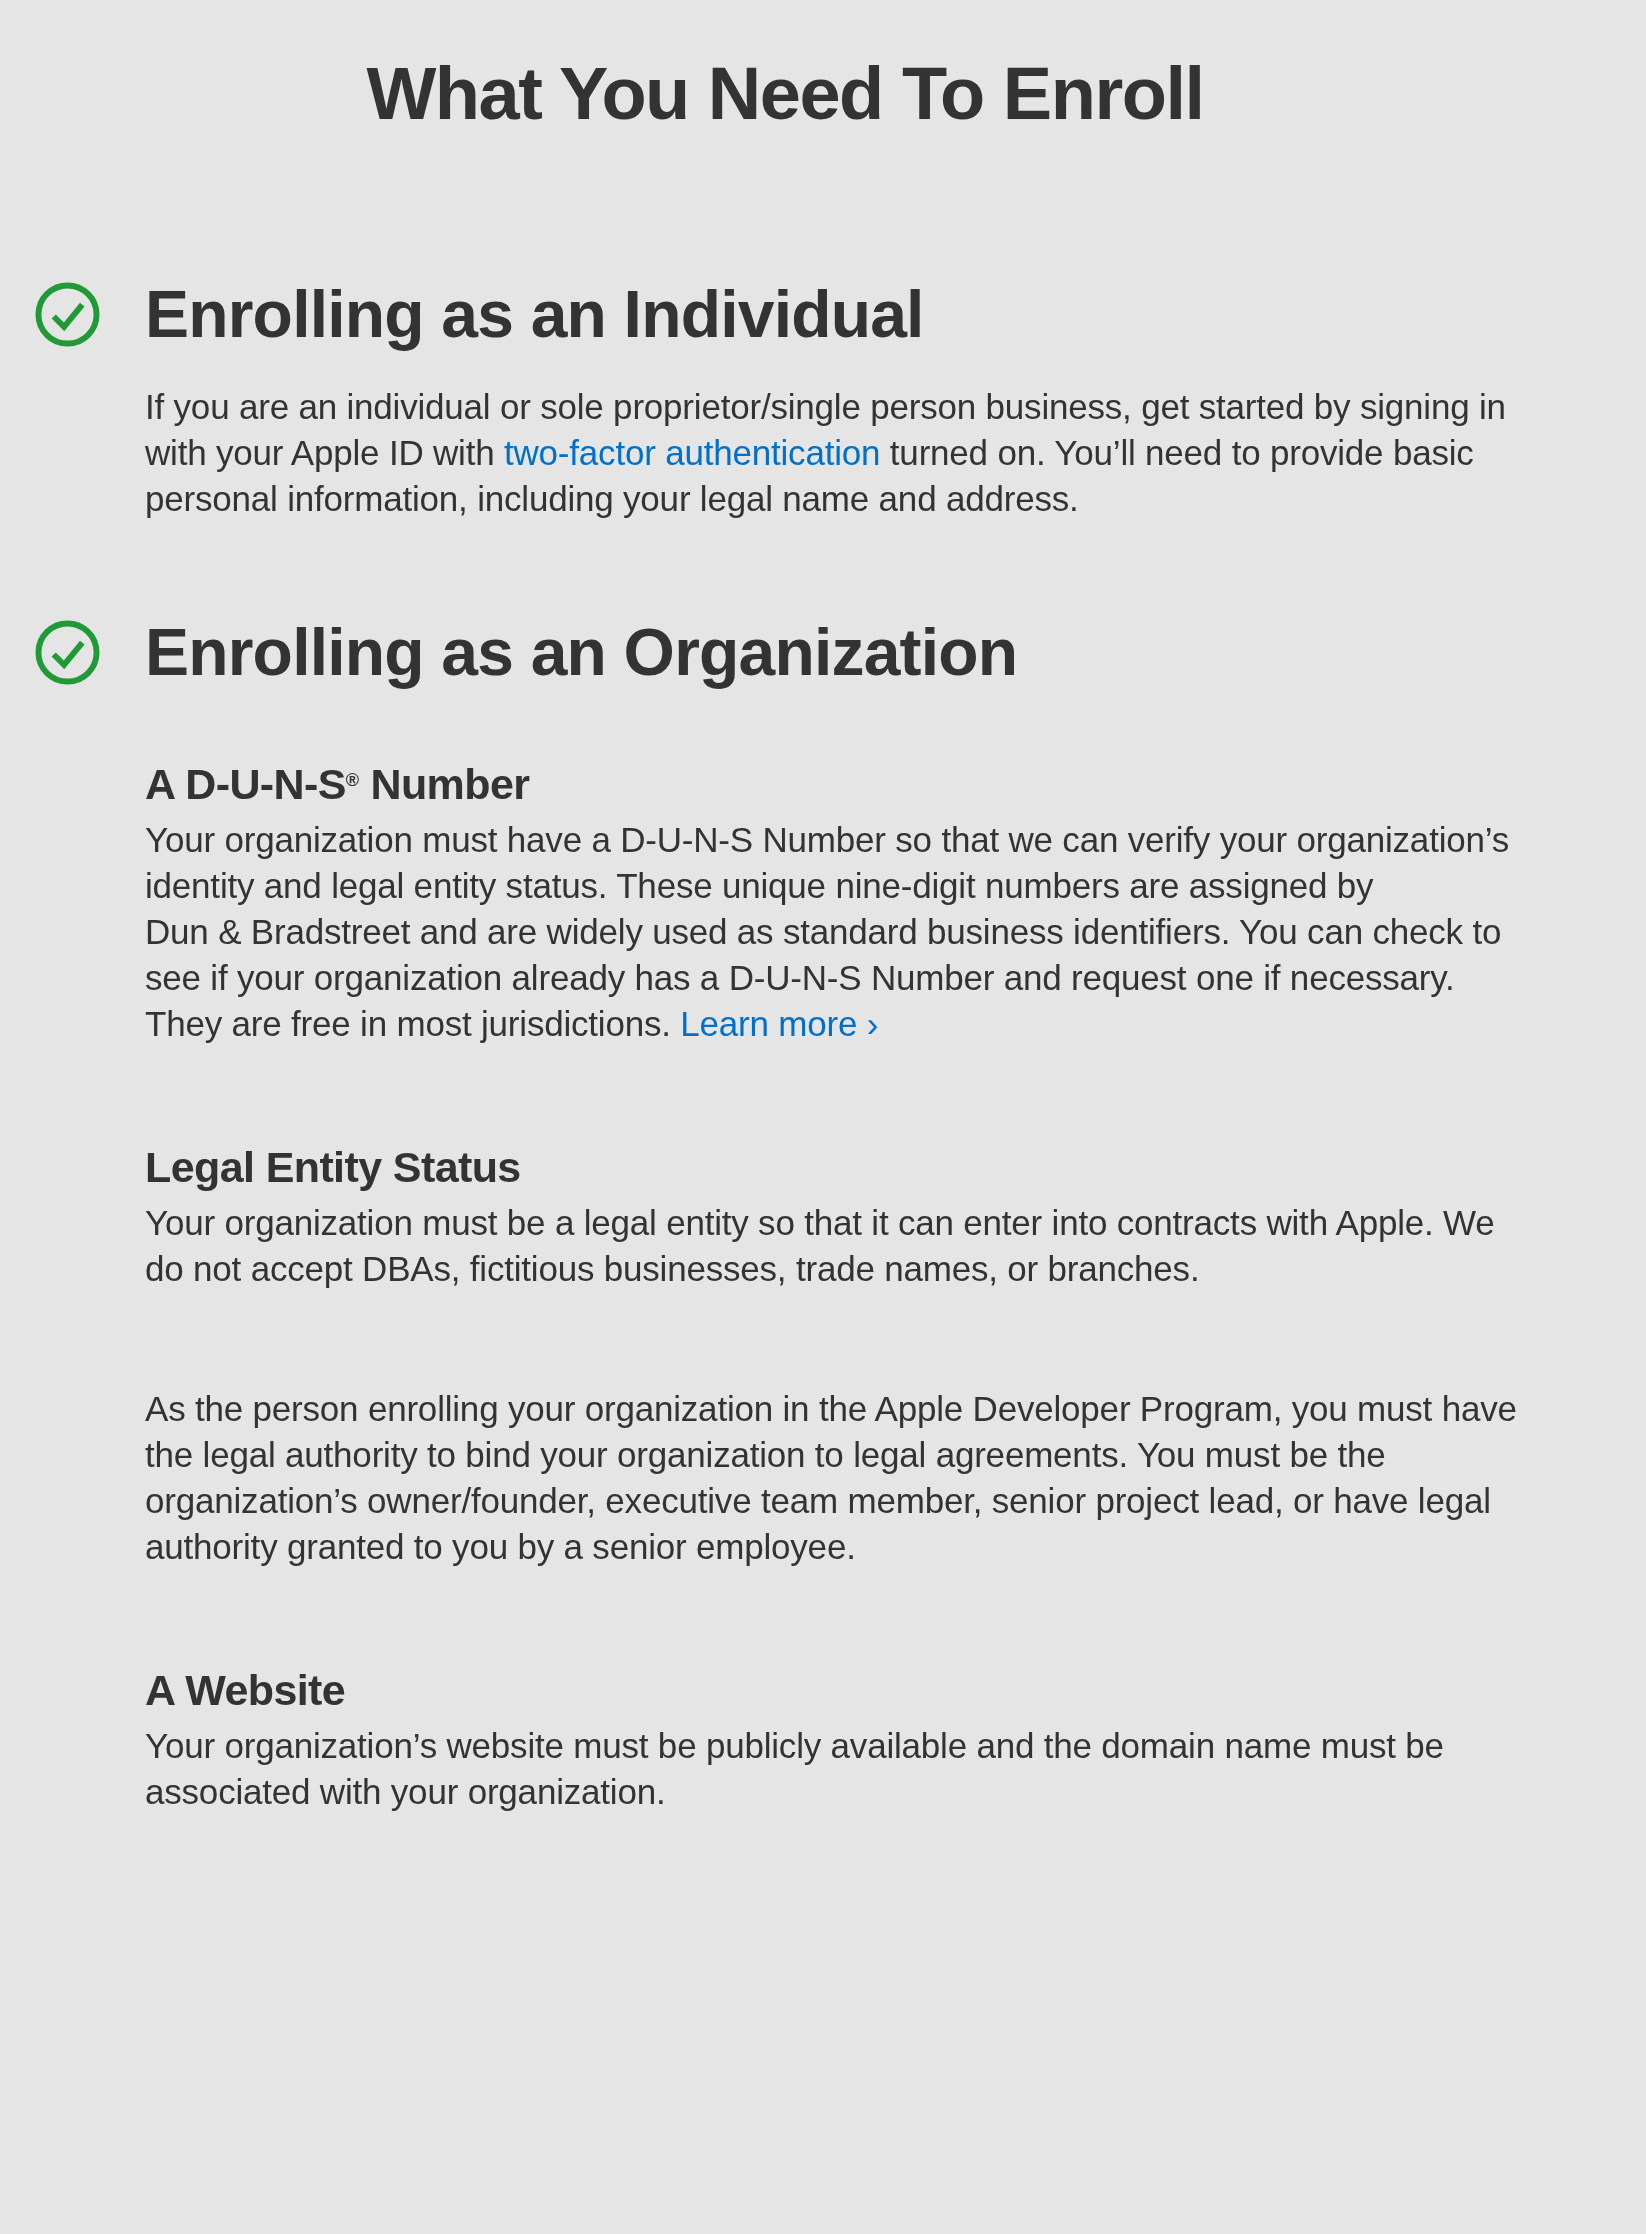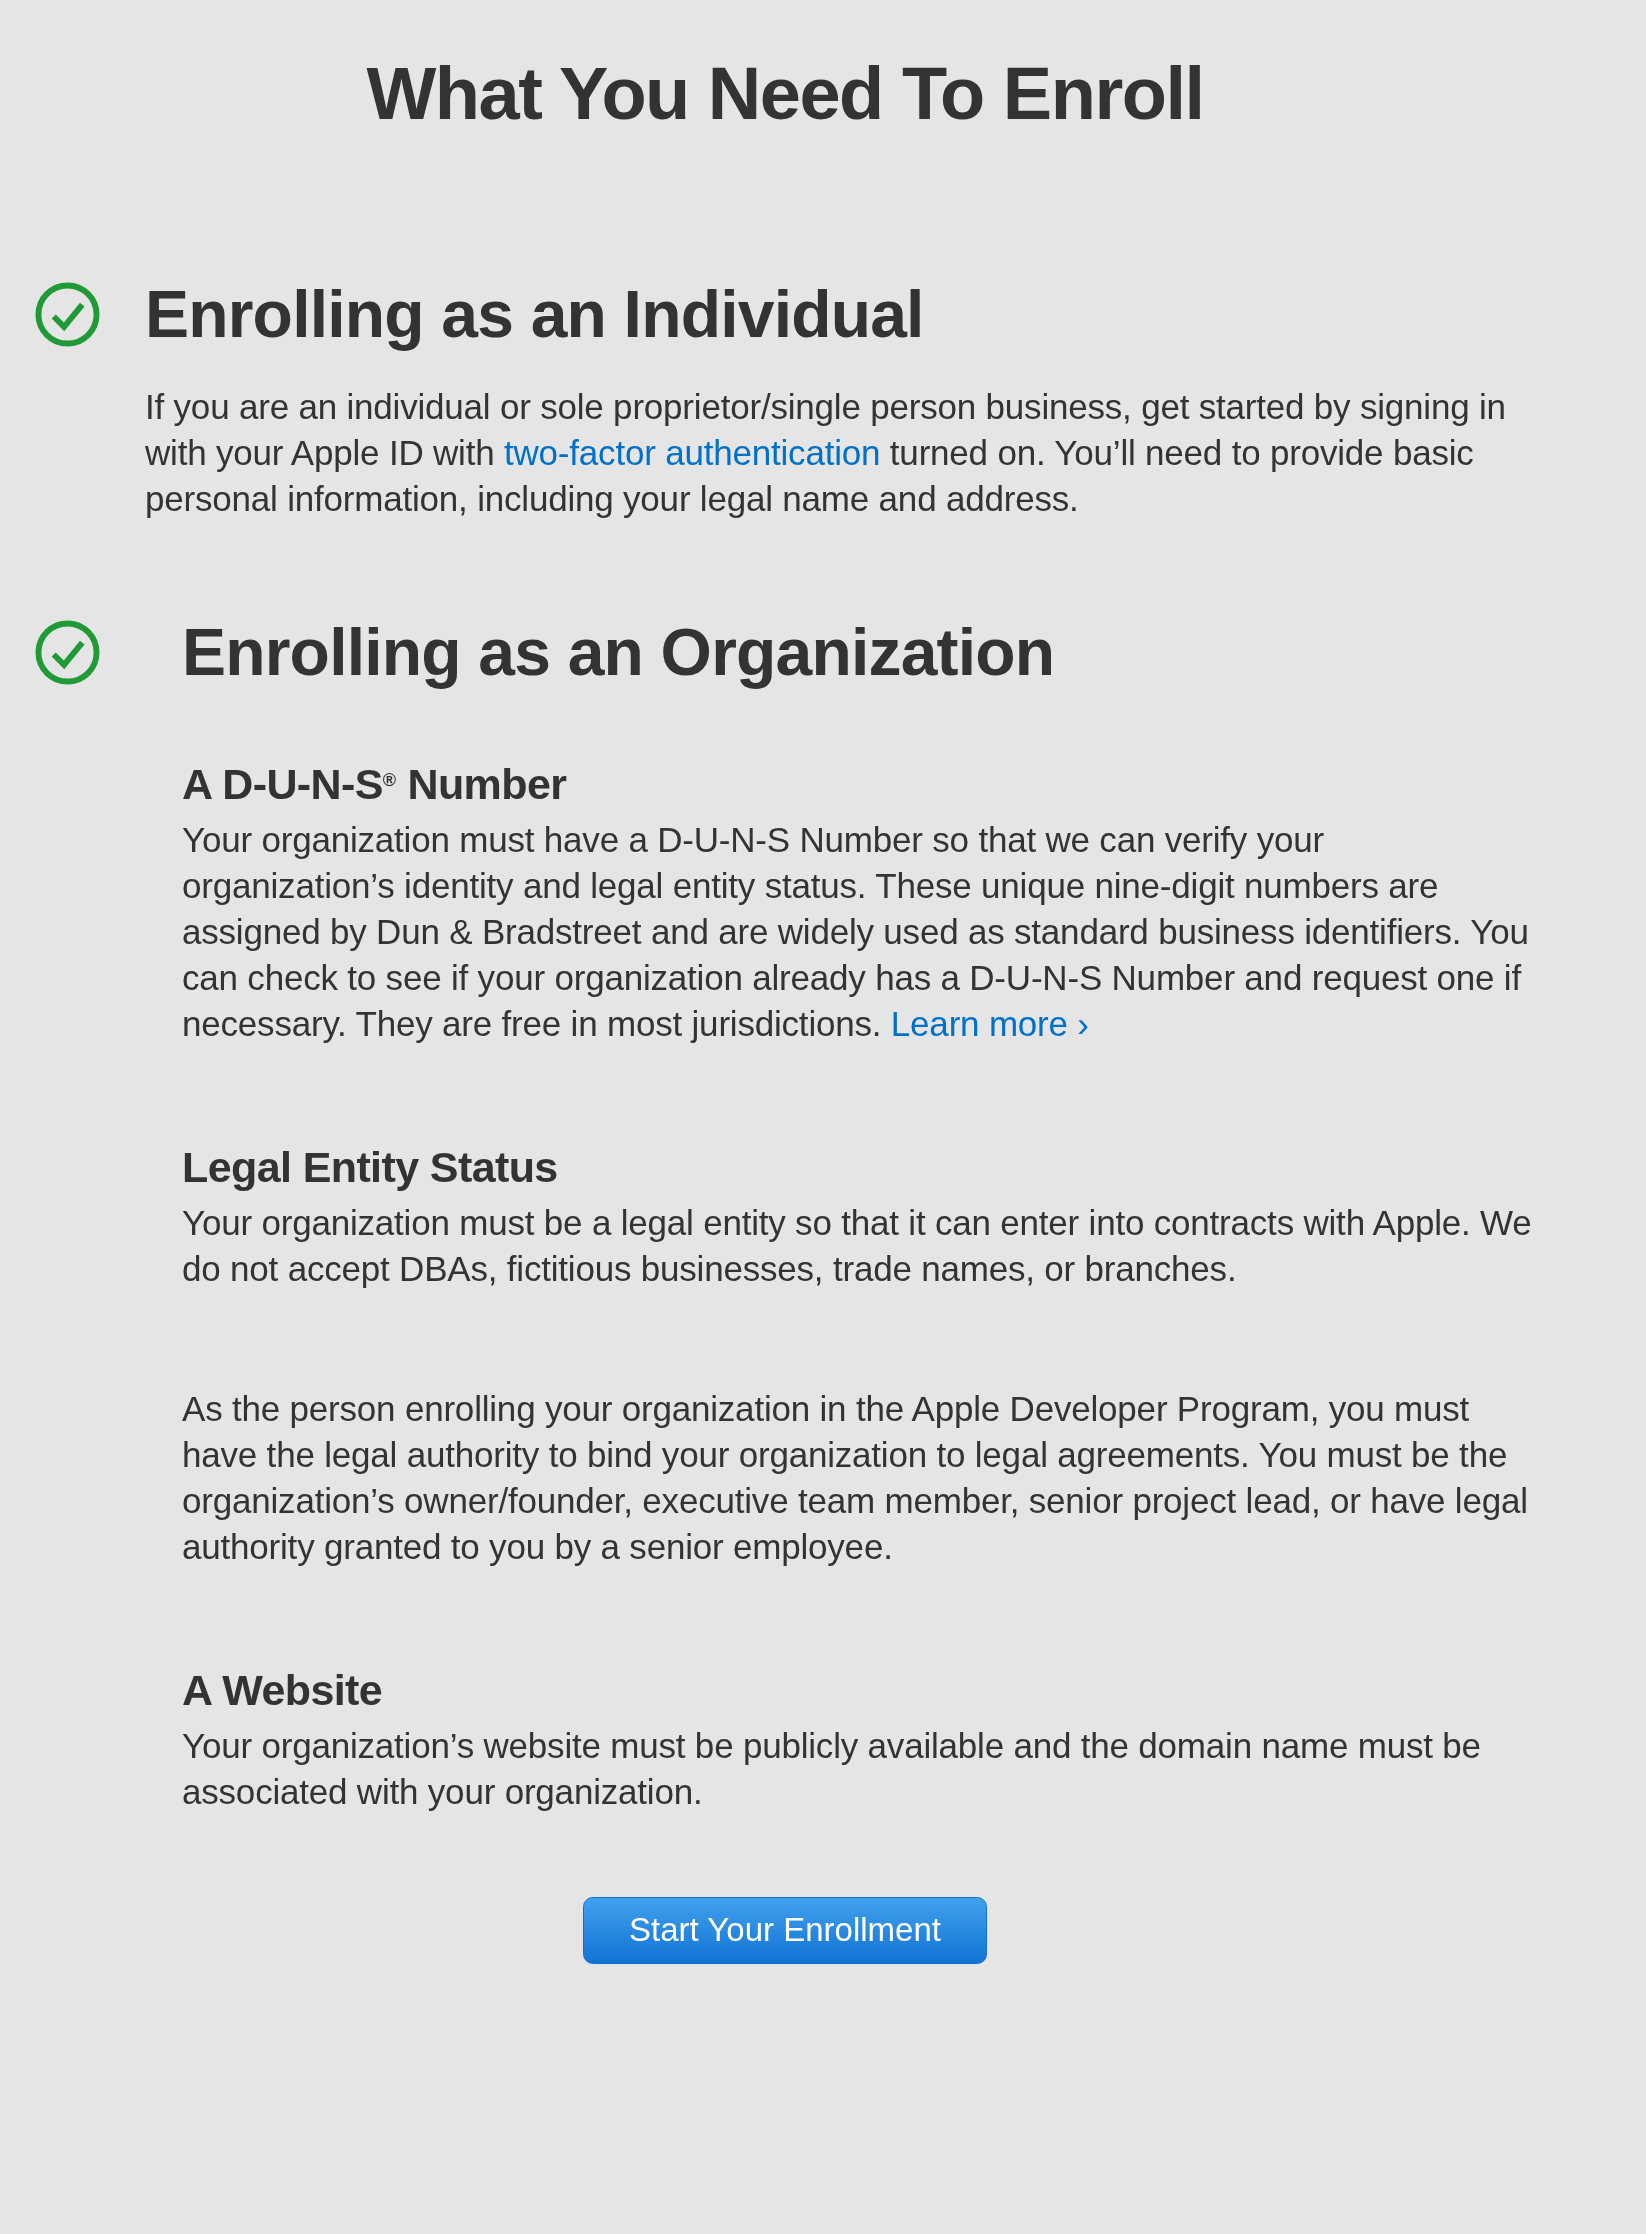--- a/index.html
+++ b/index.html
@@ -18,21 +18,21 @@
     margin: 0;
     font-size: 74px;
     font-weight: 700;
     letter-spacing: -1.5px;
     text-align: center;
     color: var(--text_dark, #333333);
     line-height: 86px;
   }
   .section { display: flex; align-items: flex-start; }
   .section-individual { margin-top: 145px; }
-  .section-organization { margin-top: 98px; gap: 37px; }
+  .section-organization { margin-top: 98px; }
   .icon-cell { flex: 0 0 65px; margin-right: 45px; margin-top: 0; }
   .icon-cell svg { display: block; }
   .icon-cell svg circle, .icon-cell svg path {
     stroke: var(--accent_green, #1f9a37);
     fill: none;
   }
   .section-body { flex: 1 1 auto; max-width: 1392px; }
   .section-heading {
     margin: 0;
     font-size: 66px;
@@ -127,18 +127,15 @@
         <p class="para">As the person enrolling your organization in the Apple Developer Program, you must have the legal authority to bind your organization to legal agreements. You must be the organization’s owner/founder, executive team member, senior project lead, or have legal authority granted to you by a senior employee.</p>
       </div>
 
       <div class="subsection">
         <h3 class="subsection-heading">A Website</h3>
         <p class="para">Your organization’s website must be publicly available and the domain name must be associated with your organization.</p>
       </div>
     </div>
   </section>
 
-  <div class="button-row">
-    <button class="enroll-button">Start Your Enrollment</button>
-  </div>
 
 </div>
 
 
 </body></html>

